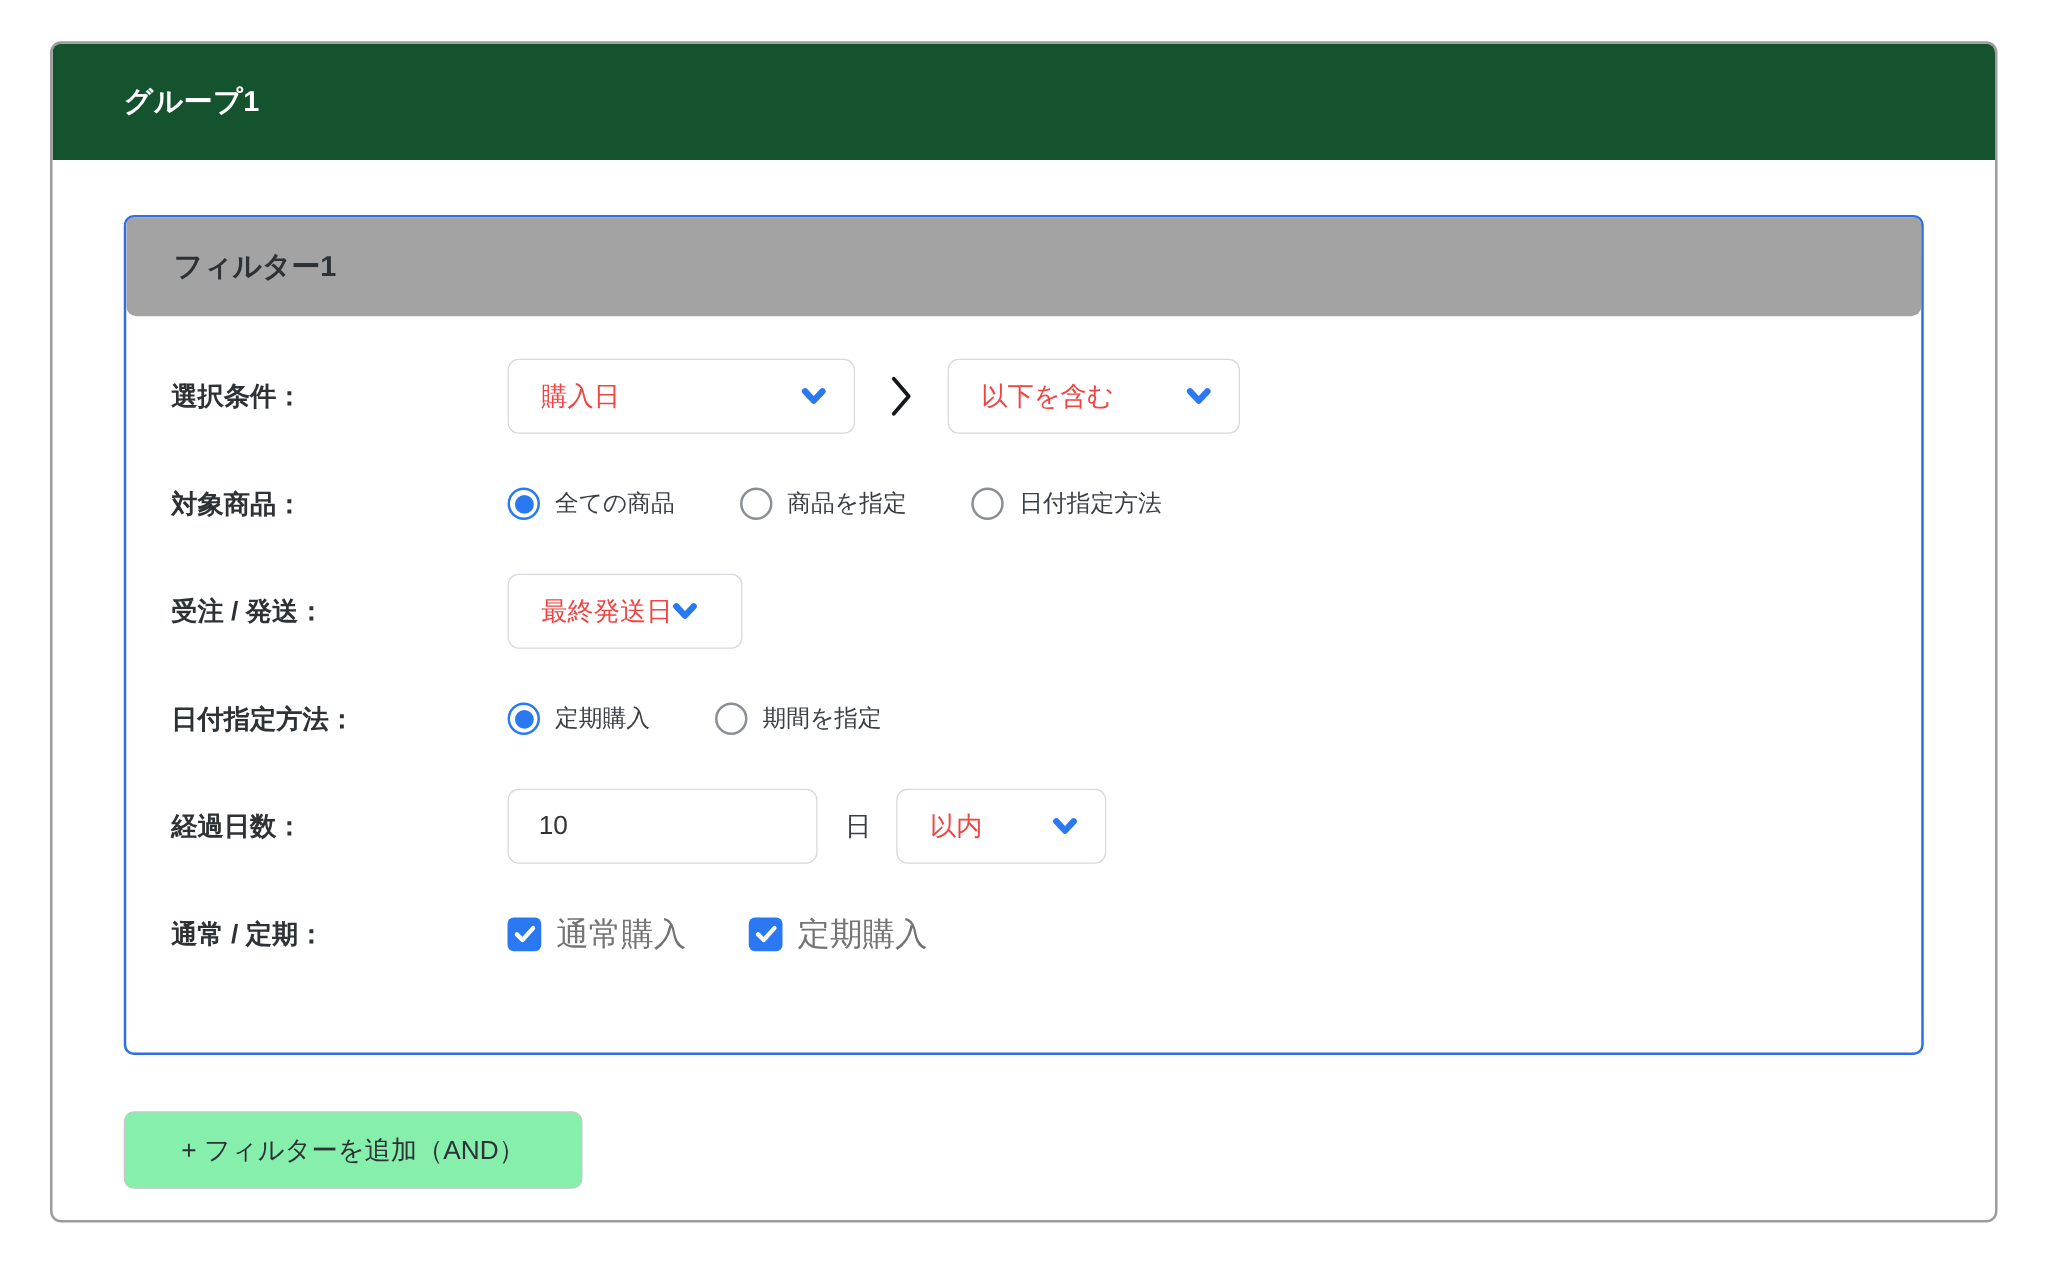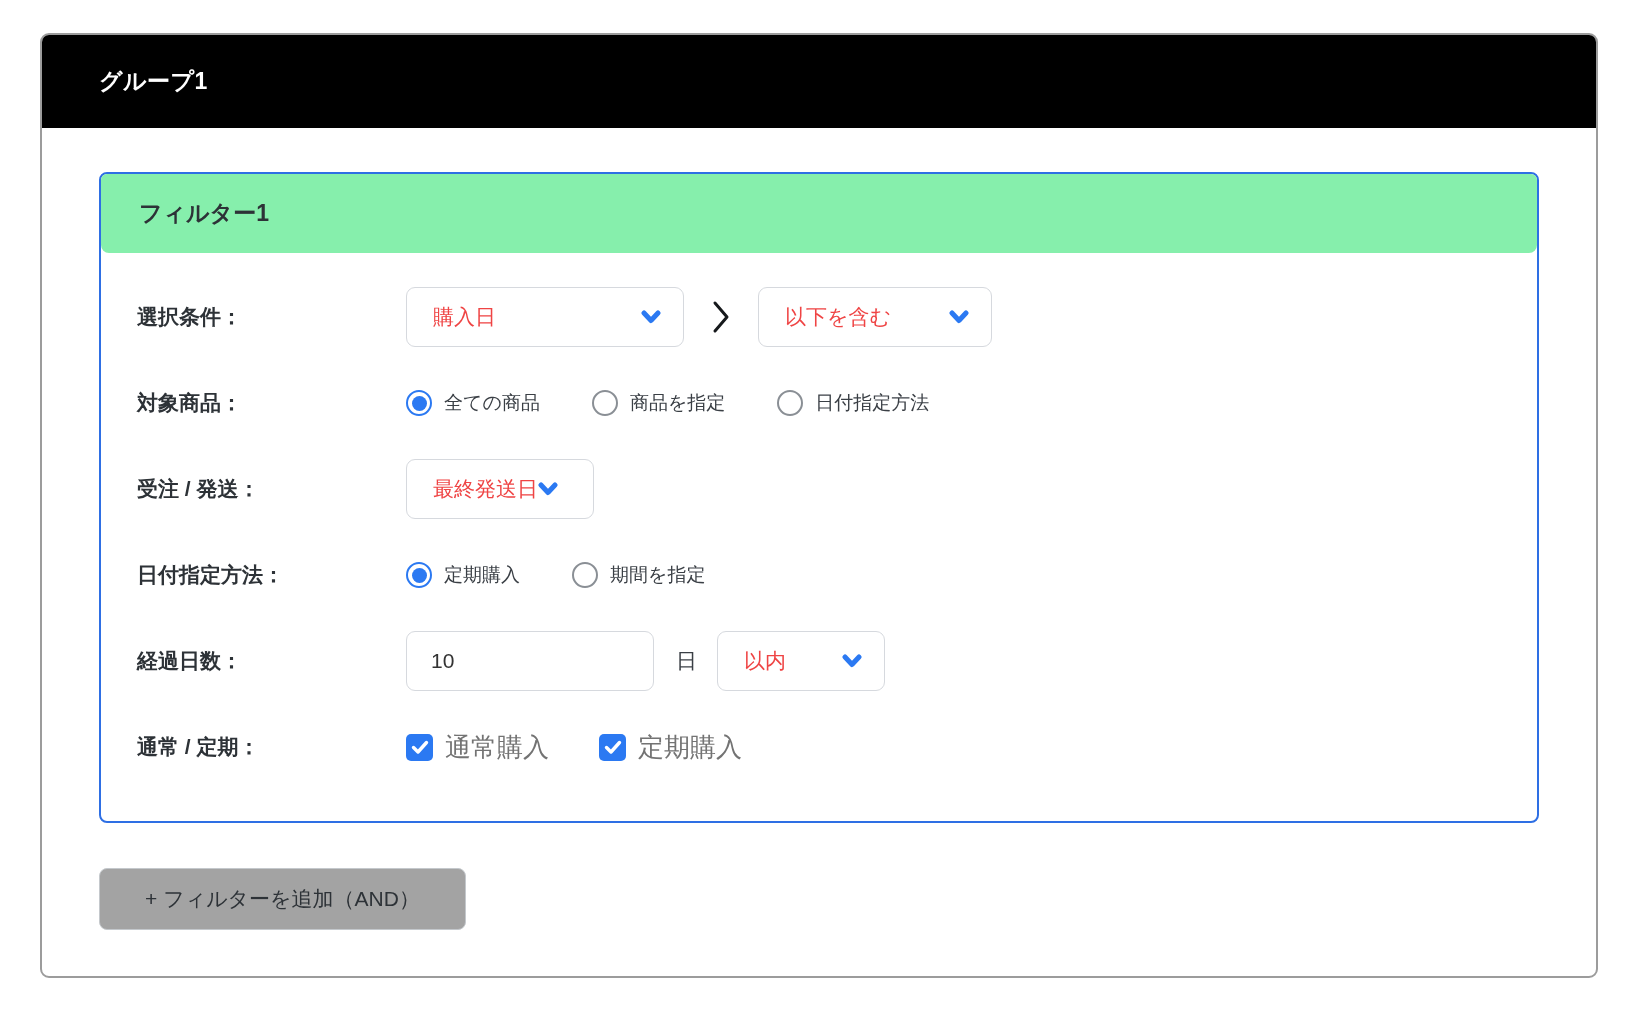--- a/index.html
+++ b/index.html
@@ -14,21 +14,21 @@
     position: absolute;
     left: 40px; top: 33px;
     width: 1558px; height: 945px;
     background: #ffffff;
     border: 2px solid #9c9c9c;
     border-radius: 9px;
     overflow: hidden;
   }
   .group-header {
     height: 93px;
-    background: #000000;
+    background: #14532d;
     display: flex;
     align-items: center;
     padding-left: 57px;
   }
   .group-title {
     color: #ffffff;
     font-size: 23px;
     font-weight: bold;
     letter-spacing: 0.5px;
   }
@@ -37,33 +37,33 @@
   }
   .filter-card {
     width: 1440px;
     border: 2px solid #2e6fe4;
     border-radius: 8px;
     background: #ffffff;
     overflow: hidden;
   }
   .filter-card-header {
     height: 79px;
-    background: #86efac;
+    background: #a3a3a3;
     border-radius: 0 0 8px 8px;
     display: flex;
     align-items: center;
     padding-left: 38px;
   }
   .filter-title {
     font-size: 23px;
     font-weight: bold;
     color: #2d3237;
   }
   .filter-card-body {
-    padding: 34px 30px 44px 36px;
+    padding: 34px 30px 65px 36px;
   }
   .form-row {
     display: flex;
     align-items: center;
     min-height: 60px;
     margin-bottom: 26px;
   }
   .form-row:last-child { margin-bottom: 0; }
   .row-label {
     width: 269px;
@@ -154,21 +154,21 @@
     border-radius: 5px;
     background: #2b79f2;
     margin-right: 12px;
     display: flex; align-items: center; justify-content: center;
     flex: 0 0 auto;
   }
   
   .add-filter-btn {
     margin-top: 45px;
     width: 367px; height: 62px;
-    background: #a3a3a3;
+    background: #86efac;
     border: 1.5px solid #c4c8cc;
     border-radius: 8px;
     font-size: 21px;
     color: #2d3237;
     font-family: "Liberation Sans", "DejaVu Sans", sans-serif;
     cursor: pointer;
     display: flex; align-items: center; justify-content: center;
   }
 </style>
 </head>

